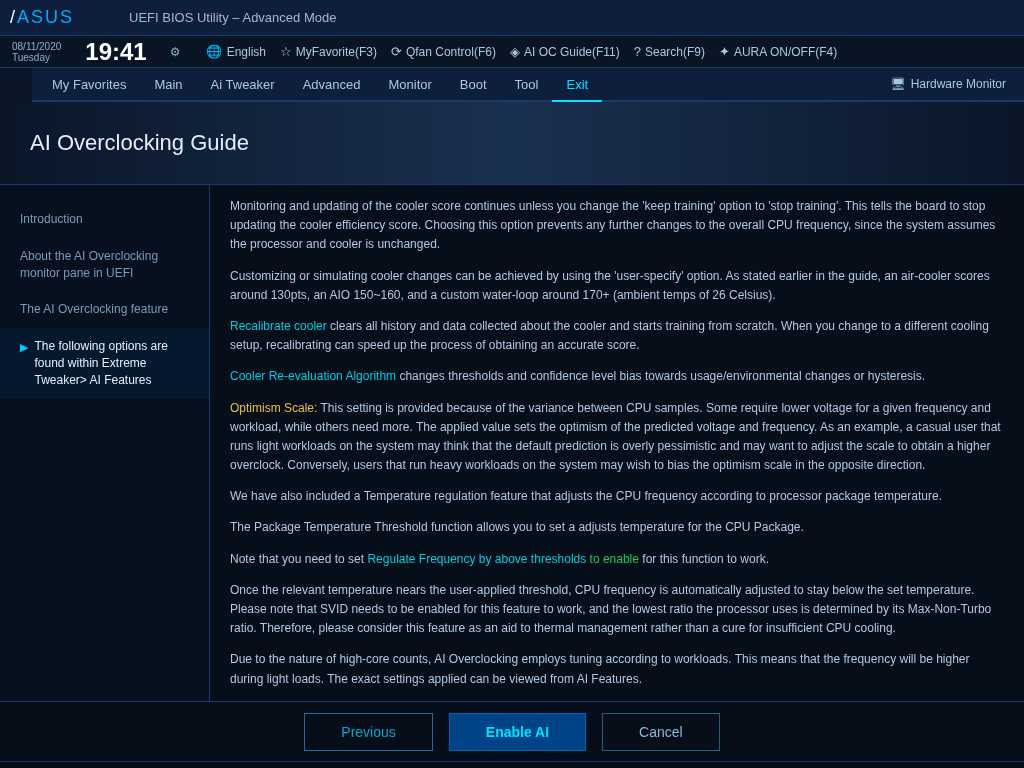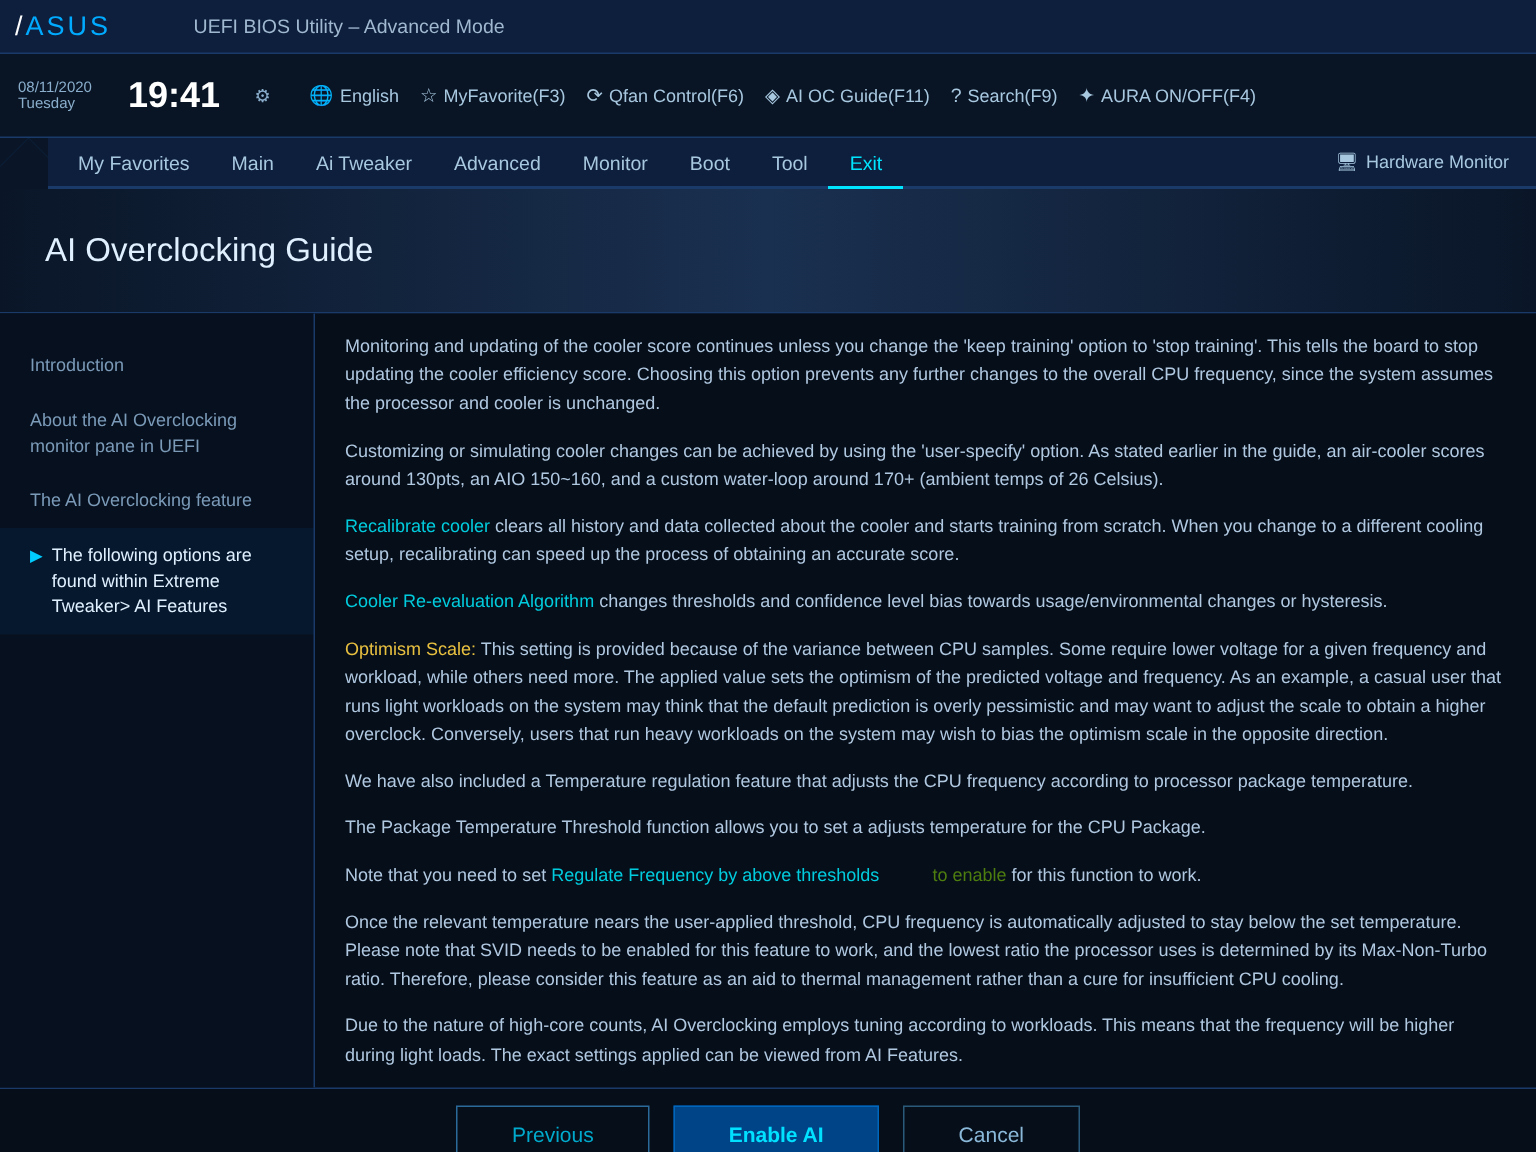--- a/index.html
+++ b/index.html
@@ -63,21 +63,21 @@
       margin-left: 45px;
     }
 
     
     .datetime-bar {
       background: #091525;
       border-bottom: 1px solid #1a3a6a;
       display: flex;
       align-items: center;
       padding: 4px 12px;
-      height: 56px;
+      height: 32px;
       gap: 20px;
     }
     .datetime-block {
       display: flex;
       flex-direction: column;
       margin-right: 4px;
     }
     .date-text { font-size: 10px; color: #8aaecc; }
     .time-text { font-size: 24px; font-weight: 700; color: #ffffff; line-height: 1; }
     .gear-icon { color: #8aaecc; font-size: 12px; margin-left: 3px; }
@@ -184,21 +184,21 @@
       line-height: 1.6;
       color: #b0c8e0;
     }
     .main-content::-webkit-scrollbar { width: 6px; }
     .main-content::-webkit-scrollbar-track { background: #060e1a; }
     .main-content::-webkit-scrollbar-thumb { background: #1a3a6a; }
 
     .content-para { margin-bottom: 12px; }
     .highlight-cyan { color: #00ccdd; cursor: pointer; }
     .highlight-yellow { color: #e8c040; }
-    .highlight-green { color: #4d7c0f; margin-left: 32px; }
+    .highlight-green { color: #22c55e; }
 
     
     .button-bar {
       background: #060e1a;
       border-top: 1px solid #1a3a6a;
       display: flex;
       align-items: center;
       justify-content: center;
       gap: 16px;
       padding: 10px 20px;

